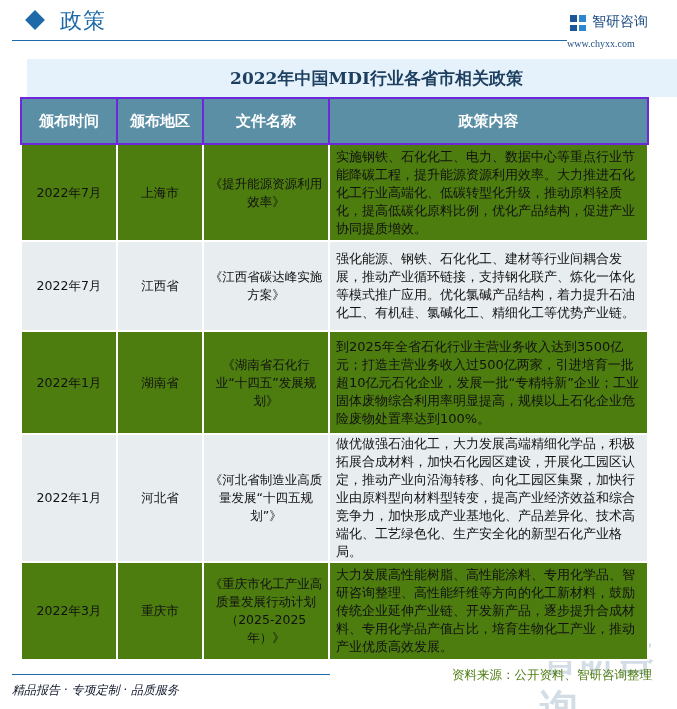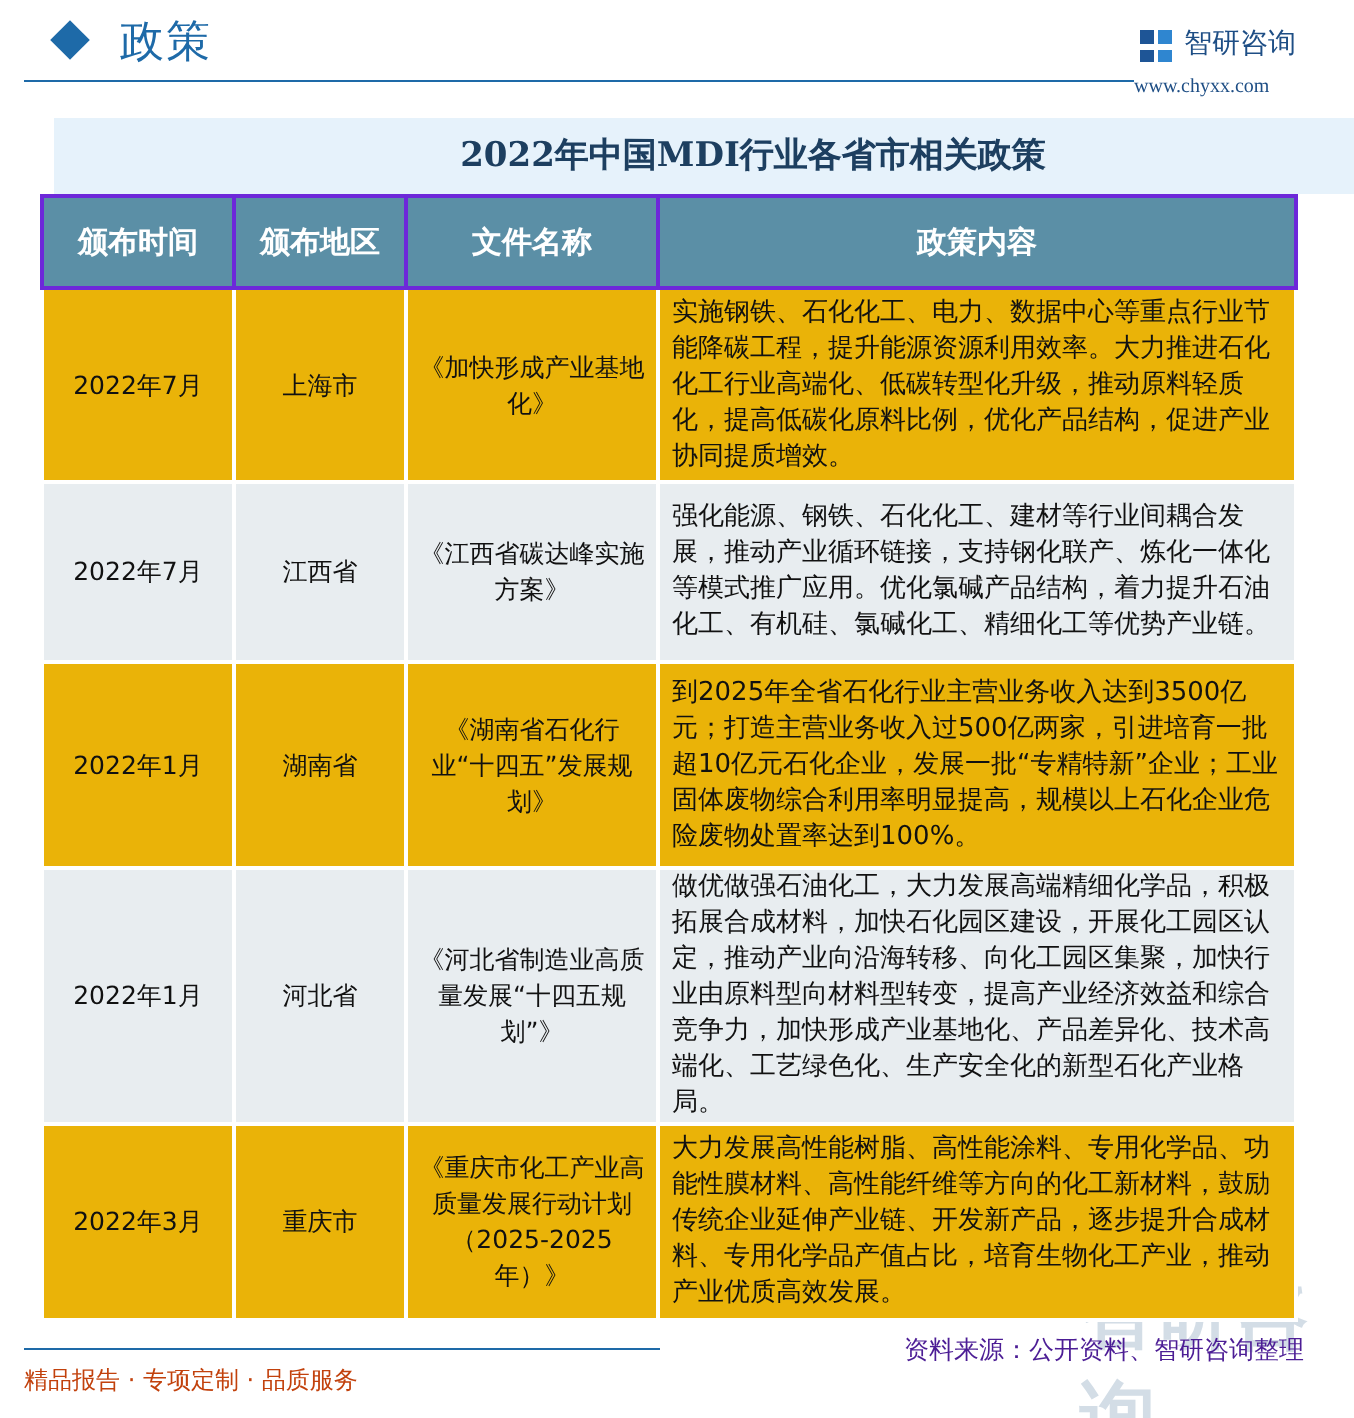--- a/index.html
+++ b/index.html
@@ -40,26 +40,26 @@
     border-collapse:collapse; table-layout:fixed;
   }
   table.policy th {
     background:#5b8fa6; color:#ffffff; font-size:15px; font-weight:bold; height:42px;
     border:2px solid #6d28d9; text-align:center;
   }
   table.policy td {
     border:2px solid #ffffff; color:#111; font-size:12.5px; line-height:18px;
     text-align:center; vertical-align:middle; padding:0 4px;
   }
-  table.policy tr.odd td { background:#eab308; }
+  table.policy tr.odd td { background:#4d7c0f; }
   table.policy tr.even td { background:#e8edf0; }
   table.policy td.content { text-align:left; padding:0 4px 0 6px; font-size:13px; line-height:18px; }
   .footer-rule { position:absolute; left:12px; top:674px; width:318px; height:1px; background:#1e6aa8; }
-  .footer-left { position:absolute; left:12px; top:682px; font-size:12px; color:#c2410c; }
-  .footer-source { position:absolute; left:452px; top:667px; font-size:12.5px; color:#4c1d95; white-space:nowrap; }
+  .footer-left { position:absolute; left:12px; top:682px; font-size:12px; color:#0f172a;font-style:italic; }
+  .footer-source { position:absolute; left:452px; top:667px; font-size:12.5px; color:#4d7c0f; white-space:nowrap; }
 </style>
 </head>
 <body>
 
 <div class="wm" style="left:540px;top:632px;font-size:38px;color:#d3dde6;">智研咨询</div>
 
 <div class="header">
   <div class="diamond"></div>
   <div class="page-title">政策</div>
   <div class="header-rule"></div>
@@ -88,21 +88,21 @@
       <th>颁布时间</th>
       <th>颁布地区</th>
       <th>文件名称</th>
       <th>政策内容</th>
     </tr>
   </thead>
   <tbody>
     <tr class="odd" style="height:97px">
       <td>2022年7月</td>
       <td>上海市</td>
-      <td>《加快形成产业基地化》</td>
+      <td>《提升能源资源利用效率》</td>
       <td class="content">实施钢铁、石化化工、电力、数据中心等重点行业节能降碳工程，提升能源资源利用效率。大力推进石化化工行业高端化、低碳转型化升级，推动原料轻质化，提高低碳化原料比例，优化产品结构，促进产业协同提质增效。</td>
     </tr>
     <tr class="even" style="height:90px">
       <td>2022年7月</td>
       <td>江西省</td>
       <td>《江西省碳达峰实施方案》</td>
       <td class="content">强化能源、钢铁、石化化工、建材等行业间耦合发展，推动产业循环链接，支持钢化联产、炼化一体化等模式推广应用。优化氯碱产品结构，着力提升石油化工、有机硅、氯碱化工、精细化工等优势产业链。</td>
     </tr>
     <tr class="odd" style="height:103px">
       <td>2022年1月</td>
@@ -113,20 +113,20 @@
     <tr class="even" style="height:128px">
       <td>2022年1月</td>
       <td>河北省</td>
       <td>《河北省制造业高质量发展“十四五规划”》</td>
       <td class="content">做优做强石油化工，大力发展高端精细化学品，积极拓展合成材料，加快石化园区建设，开展化工园区认定，推动产业向沿海转移、向化工园区集聚，加快行业由原料型向材料型转变，提高产业经济效益和综合竞争力，加快形成产业基地化、产品差异化、技术高端化、工艺绿色化、生产安全化的新型石化产业格局。</td>
     </tr>
     <tr class="odd" style="height:98px">
       <td>2022年3月</td>
       <td>重庆市</td>
       <td>《重庆市化工产业高质量发展行动计划（2025-2025年）》</td>
-      <td class="content">大力发展高性能树脂、高性能涂料、专用化学品、功能性膜材料、高性能纤维等方向的化工新材料，鼓励传统企业延伸产业链、开发新产品，逐步提升合成材料、专用化学品产值占比，培育生物化工产业，推动产业优质高效发展。</td>
+      <td class="content">大力发展高性能树脂、高性能涂料、专用化学品、智研咨询整理、高性能纤维等方向的化工新材料，鼓励传统企业延伸产业链、开发新产品，逐步提升合成材料、专用化学品产值占比，培育生物化工产业，推动产业优质高效发展。</td>
     </tr>
   </tbody>
 </table>
 
 <div class="footer-rule"></div>
 <div class="footer-left">精品报告 · 专项定制 · 品质服务</div>
 <div class="footer-source">资料来源：公开资料、智研咨询整理</div>
 
 </body></html>

